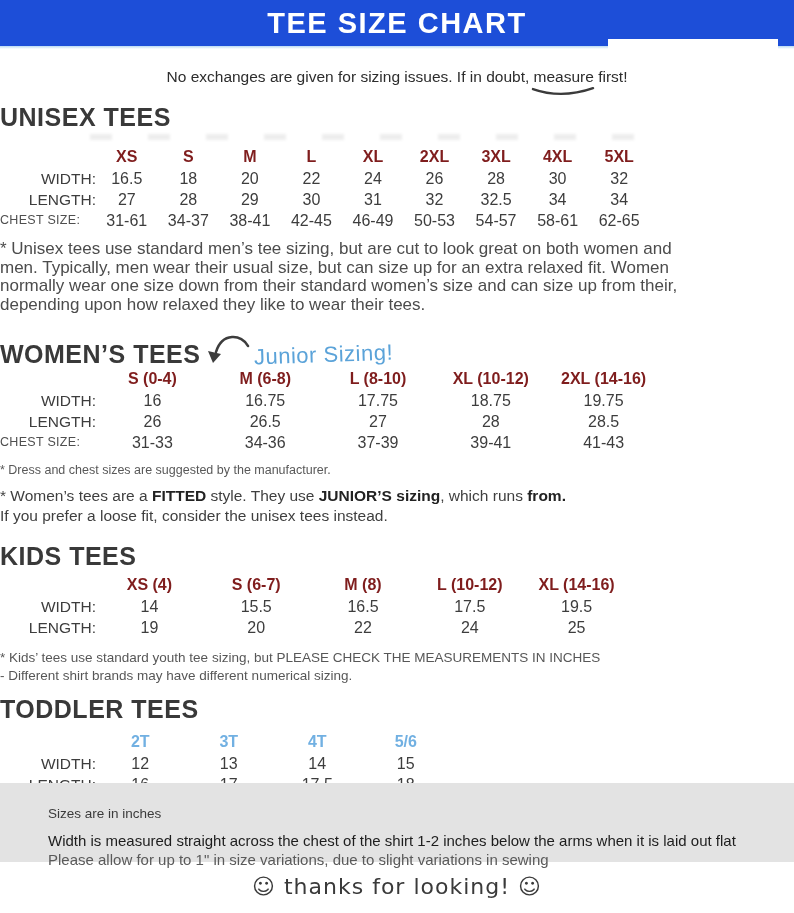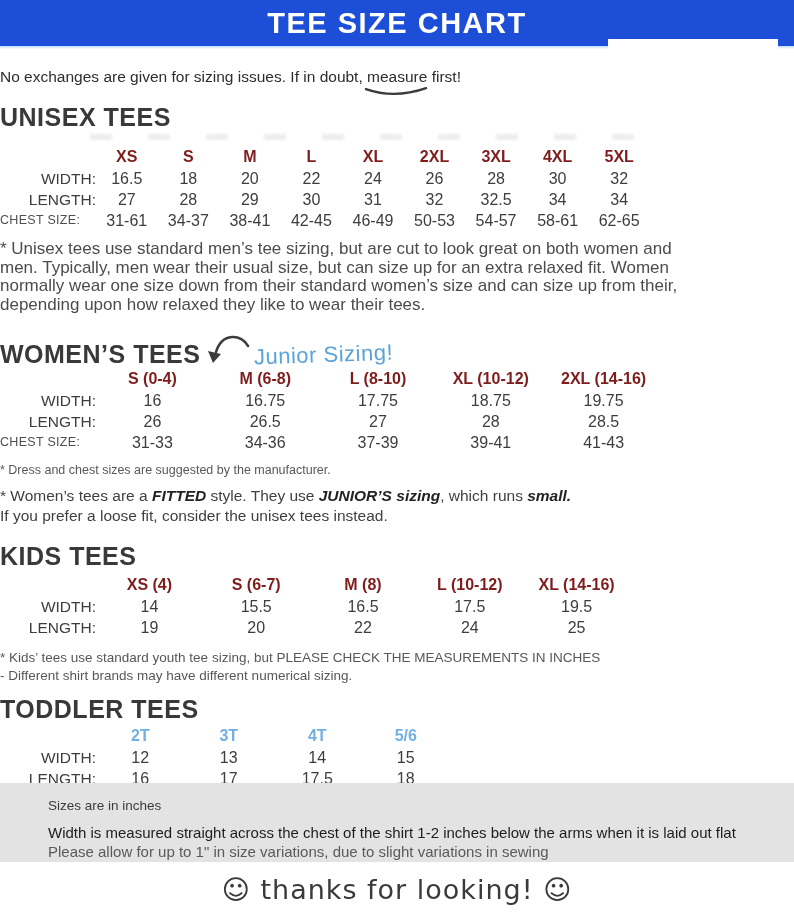--- a/index.html
+++ b/index.html
@@ -13,67 +13,67 @@
 
   
   .banner { position:relative; height:46px; background:#1d4ed8;
     display:flex; align-items:center; justify-content:center; }
   .banner-title { color:#ffffff; font-size:29px; font-weight:bold; letter-spacing:1.5px; }
   .banner-fade { height:3px; background:linear-gradient(#b9d9f3,#ffffff); }
   .banner-notch { position:absolute; left:608px; top:39px; width:170px; height:13px;
     background:#ffffff; z-index:4; }
 
   
-  .tagline { margin-top:18px; font-size:15.5px; color:#2d2d2d; line-height:20px; }
+  .tagline { margin-top:18px; text-align:center; font-size:15.5px; color:#2d2d2d; line-height:20px; }
   .measure-word { position:relative; display:inline-block; }
   .swoosh { position:absolute; left:-3px; bottom:-9px; width:64px; height:10px; }
 
   
   .content { padding-right:20px; }
   .section-title { font-size:25px; font-weight:bold; color:#393939; margin:0; letter-spacing:0.5px; line-height:28px; }
   .unisex-section .section-title { margin-top:16px; }
   .ghost-row { height:6px; width:560px; margin:3px 0 0 90px; opacity:0.10; filter:blur(1.5px);
     background:repeating-linear-gradient(90deg,#555 0 22px, transparent 22px 58px); }
 
   table { border-collapse:collapse; table-layout:fixed; }
   th { color:#7f1d1d; font-weight:bold; font-size:16px; text-align:center; padding:1px 0; line-height:20px; }
   td { font-size:16px; color:#3d3d3d; text-align:center; padding:0; line-height:21px; }
   td.rowlabel { text-align:right; font-size:15.5px; color:#3d3d3d; }
   td.rowlabel-small { text-align:left; font-size:12.5px; color:#4f4f4f; letter-spacing:0.3px;margin-left:32px; }
   .unisex-table { width:650px; margin-top:6px; }
   .womens-table { width:660px; }
   .kids-table   { width:630px; margin-top:4px; }
-  .toddler-table{ width:450px; margin-top:2px; }
+  .toddler-table{ width:450px; margin-top:8px; }
   .toddler-table th { color:#71b0e2; }
   col.labelcol { width:96px; }
 
   .note { font-size:17px; color:#4c4c4c; line-height:18.5px; margin:9px 0 0 0; max-width:690px; }
   .small-note { font-size:12.5px; color:#585858; margin:10px 0 0 0; }
   .note2 { font-size:15.5px; color:#3f3f3f; line-height:20px; margin-top:9px; }
-  .note2 b { color:#222;font-style:italic; }
+  .note2 b { color:#222; }
   .kids-note { font-size:13.5px; color:#575757; line-height:18px; margin:11px 0 0 0; }
 
   .womens-section { margin-top:14px; }
   .heading-row { display:flex; align-items:flex-end; height:40px; }
   .arrow-svg { margin:0 2px -2px 6px; }
   .annotation { font-size:22px; color:#5ba3d9; transform:rotate(-2deg);
     letter-spacing:0.5px; margin-bottom:0px; white-space:nowrap; }
 
   .kids-section { margin-top:16px; }
   .toddler-section { margin-top:10px; }
 
   
   .footer-box { position:absolute; top:783px; left:0; width:794px; height:79px;
-    background:#e3e3e3; padding:9px 0 0 48px; }
+    background:#e3e3e3; padding:17px 0 0 48px; }
   .footer-line1 { font-size:13.5px; color:#3b3b3b; margin:6px 0 11px 0; }
   .footer-line2 { font-size:15px; color:#1d1d1d; margin:0; }
   .footer-line3 { font-size:15px; color:#5a5a5a; margin:2px 0 0 0; }
 
   .thanks { position:absolute; top:874px; left:0; width:794px; text-align:center;
-    font-family:"DejaVu Sans", sans-serif; font-size:27px; color:#3a3a3a; letter-spacing:1px; }
+    font-family:"DejaVu Sans", sans-serif; font-size:22px; color:#3a3a3a; letter-spacing:1px; }
 </style>
 </head>
 <body>
 
 <div class="banner">
   <div class="banner-title">TEE SIZE CHART</div>
   <div class="banner-notch"></div>
 </div>
 <div class="banner-fade"></div>
 
@@ -202,21 +202,21 @@
         <td class="rowlabel-small">CHEST SIZE:</td>
         <td>31-33</td>
         <td>34-36</td>
         <td>37-39</td>
         <td>39-41</td>
         <td>41-43</td>
       </tr>
     </tbody>
       </table>
     <p class="small-note">* Dress and chest sizes are suggested by the manufacturer.</p>
-    <p class="note2"><span>* Women’s tees are a </span><b>FITTED</b><span> style. They use </span><b>JUNIOR’S sizing</b><span>, which runs </span><b>small.</b><br><span>If you prefer a loose fit, consider the unisex tees instead.</span></p>
+    <p class="note2"><span>* Women’s tees are a </span><b>FITTED</b><span> style. They use </span><b>JUNIOR’S sizing</b><span>, which runs </span><b>from.</b><br><span>If you prefer a loose fit, consider the unisex tees instead.</span></p>
   </div>
 
   <div class="kids-section">
     <h2 class="section-title">KIDS TEES</h2>
     <table class="kids-table">
       <colgroup>
           <col class="labelcol">
           <col>
           <col>
           <col>

